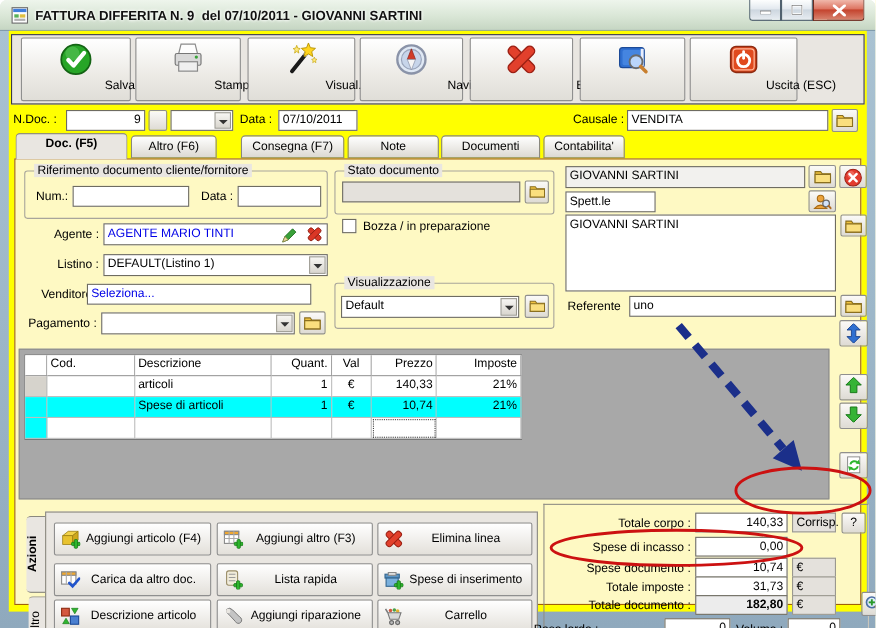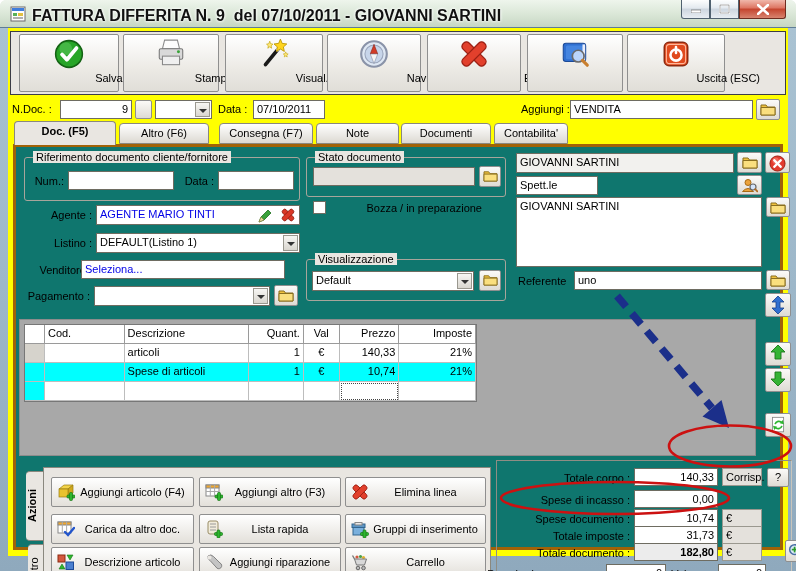--- a/index.html
+++ b/index.html
@@ -5,21 +5,21 @@
   * { margin:0; padding:0; box-sizing:border-box; }
   html,body { width:796px; height:571px; }
   body { font-family:"Liberation Sans","DejaVu Sans",sans-serif; font-size:11px; color:#000; }
   #window { position:relative; width:796px; height:571px; overflow:hidden;
     background:linear-gradient(180deg,#e7f0e6 0px,#cdddca 27px,#a9c2d2 28px,#9db7c9 50%,#8fa9bd 100%);
     border-radius:6px 6px 0 0; }
   
   .titlebar { position:absolute; left:0; top:0; width:796px; height:28px;
     background:linear-gradient(180deg,#eef5ec 0%,#d9e6d6 55%,#c6d6c3 100%);
     border-bottom:1px solid #5f7d96; border-radius:6px 6px 0 0; }
-  .title-text { position:absolute; left:32px; top:7px; font-size:16px; font-weight:bold; color:#111;
+  .title-text { position:absolute; left:32px; top:7px; font-size:12px; font-weight:bold; color:#111;
     text-shadow:0 0 3px #fff,0 0 3px #fff; white-space:pre; }
   .appicon { position:absolute; left:10px; top:6px; width:16px; height:16px; }
   .winctl { position:absolute; top:0; height:19px; border:1px solid #50616f; border-top:none;
     background:linear-gradient(180deg,#fdfefe 0%,#e3e9ef 45%,#cdd6df 50%,#e8edf2 100%); }
   .winctl svg { display:block; margin:4px auto 0; }
   .btn-min { left:681px; width:29px; border-radius:0 0 0 3px; }
   .btn-max { left:710px; width:29px; }
   .btn-close { left:739px; width:47px; border-radius:0 0 3px 0;
     background:linear-gradient(180deg,#f0b8ab 0%,#dd7461 45%,#c4442e 50%,#d8846f 100%); border-color:#6e2c20; }
   
@@ -38,22 +38,22 @@
   .combo .cval { position:absolute; left:3px; top:2px; right:18px; overflow:hidden; white-space:nowrap; }
   .combo .carrow { position:absolute; right:1px; top:1px; bottom:1px; width:15px;
     background:linear-gradient(180deg,#f7f6f3,#d9d6cf); border:1px solid #9a988f; }
   .combo .carrow i { position:absolute; left:3px; top:6px; width:0; height:0;
     border-left:4px solid transparent; border-right:4px solid transparent; border-top:4px solid #333; }
   
   .tab { position:absolute; height:21px; top:95px; background:linear-gradient(180deg,#ffffff,#dcd9d2);
     border:1px solid #8a887e; border-radius:4px 4px 0 0; text-align:center; padding-top:3px; font-size:11px; }
   .tab.active { top:93px; height:24px; background:#e9e6e1; font-weight:bold; border-bottom:none; z-index:5; }
   
-  .mainpanel { position:absolute; left:5px; top:116px; width:770px; height:406px; background:#0f766e;
-    border:3px solid #a16207; }
+  .mainpanel { position:absolute; left:5px; top:116px; width:770px; height:406px; background:#fef9c3;
+    border:1px solid #a16207; }
   .group { position:absolute; border:1px solid #a8a59b; border-radius:3px; }
   .group > .gtitle { position:absolute; left:8px; top:-7px; background:#e9e6e1; padding:0 3px; font-size:11px; }
   .flabel { position:absolute; font-size:11px; text-align:right; }
   .ffield { position:absolute; background:#fff; border:1px solid #6e6c61; font-size:11px; padding:2px 3px; overflow:hidden; white-space:nowrap; }
   .ffield.disabled { background:#e4e1dc; }
   .blue { color:#0000e6; }
   .iconbtn { position:absolute; background:linear-gradient(180deg,#fbfaf8,#dedbd4); border:1px solid #8f8f8f; border-radius:2px; }
   .iconbtn svg { display:block; margin:2px auto 0; }
   .checkbox { position:absolute; width:13px; height:13px; background:#fff; border:1px solid #6e6c61; }
   
@@ -200,31 +200,31 @@
     <div class="hfield" style="left:52px;top:72px;width:72px;height:19px;text-align:right;">9</div>
     <div class="smallbtn" style="left:127px;top:72px;width:17px;height:19px;"></div>
     <div class="combo" style="left:147px;top:72px;width:57px;height:19px;">
       <span class="cval"></span>
       <span class="carrow">
           <i></i>
         </span>
     </div>
     <span class="hlabel" style="left:210px;top:75px;">Data :</span>
     <div class="hfield" style="left:245px;top:72px;width:72px;height:19px;">07/10/2011</div>
-    <span class="hlabel" style="left:513px;top:75px;">Aggiungi :</span>
+    <span class="hlabel" style="left:513px;top:75px;">Causale :</span>
     <div class="hfield" style="left:562px;top:72px;width:183px;height:19px;">VENDITA</div>
     <div class="iconbtn" style="left:748px;top:71px;width:24px;height:21px;">
       <svg width="16" height="14" viewBox="0 0 16 14">
         <path d="M1 3 L6 3 L7.5 5 L15 5 L15 13 L1 13 Z" fill="#f0c23e" stroke="#8a6f1f"></path>
         <path d="M1 5.5 L15 5.5 L15 13 L1 13 Z" fill="#fadf7e" stroke="#8a6f1f"></path>
       </svg>
     </div>
 
     <div class="tab active" style="left:6px;width:102px;"><span>Doc. (F5)</span></div>
-    <div class="tab" style="left:111px;width:90px;"><span>Altro (F6)</span></div>
+    <div class="tab" style="left:111px;width:78px;"><span>Altro (F6)</span></div>
     <div class="tab" style="left:211px;width:94px;"><span>Consegna (F7)</span></div>
     <div class="tab" style="left:308px;width:83px;"><span>Note</span></div>
     <div class="tab" style="left:393px;width:90px;"><span>Documenti</span></div>
     <div class="tab" style="left:486px;width:74px;"><span>Contabilita'</span></div>
 
     <div class="mainpanel">
 
       <div class="group" style="left:8px;top:10px;width:276px;height:44px;">
         <span class="gtitle">Riferimento documento cliente/fornitore</span>
       </div>
@@ -283,21 +283,21 @@
         <span class="gtitle">Stato documento</span>
       </div>
       <div class="ffield disabled" style="left:297px;top:20px;width:162px;height:19px;"></div>
       <div class="iconbtn" style="left:463px;top:19px;width:22px;height:21px;">
         <svg width="15" height="13" viewBox="0 0 16 14">
           <path d="M1 3 L6 3 L7.5 5 L15 5 L15 13 L1 13 Z" fill="#f0c23e" stroke="#8a6f1f"></path>
           <path d="M1 5.5 L15 5.5 L15 13 L1 13 Z" fill="#fadf7e" stroke="#8a6f1f"></path>
         </svg>
       </div>
       <div class="checkbox" style="left:297px;top:54px;"></div>
-      <span class="flabel" style="left:316px;top:55px;width:150px;text-align:right;">Bozza / in preparazione</span>
+      <span class="flabel" style="left:316px;top:55px;width:150px;text-align:left;">Bozza / in preparazione</span>
 
       <div class="group" style="left:290px;top:112px;width:200px;height:42px;">
         <span class="gtitle">Visualizzazione</span>
       </div>
       <div class="combo" style="left:296px;top:124px;width:162px;height:20px;">
         <span class="cval">Default</span>
         <span class="carrow">
             <i></i>
           </span>
       </div>
@@ -488,21 +488,21 @@
         <div class="abtn" style="left:301px;top:46px;width:141px;">
           <svg width="18" height="18" viewBox="0 0 18 18">
             <rect x="1" y="4" width="13" height="3.5" fill="#5b94c4" stroke="#33668f"></rect>
             <rect x="2" y="7.5" width="11" height="7.5" fill="#7ab0dd" stroke="#33668f"></rect>
             <rect x="4" y="2.5" width="7" height="2.5" fill="#e8e8e8" stroke="#888"></rect>
             <g fill="#2eb52e" stroke="#157715" stroke-width="0.7">
                 <rect x="9.5" y="12.5" width="8" height="3" rx="1"></rect>
                 <rect x="12" y="10" width="3" height="8" rx="1"></rect>
               </g>
           </svg>
-          <span>Gruppi di inserimento</span>
+          <span>Spese di inserimento</span>
         </div>
         <div class="abtn" style="left:7px;top:79px;width:143px;">
           <svg width="18" height="18" viewBox="0 0 18 18">
             <rect x="1" y="2" width="7" height="7" fill="#d4583f" stroke="#8d2a10"></rect>
             <rect x="9" y="9" width="7.5" height="7.5" fill="#4a7fd0" stroke="#1c4a97"></rect>
             <polygon points="10,2 16,2 13,7" fill="#2eb52e" stroke="#157715" stroke-width="0.6"></polygon>
             <polygon points="2,16 8,16 5,11" fill="#2eb52e" stroke="#157715" stroke-width="0.6"></polygon>
           </svg>
           <span>Descrizione articolo</span>
         </div>

